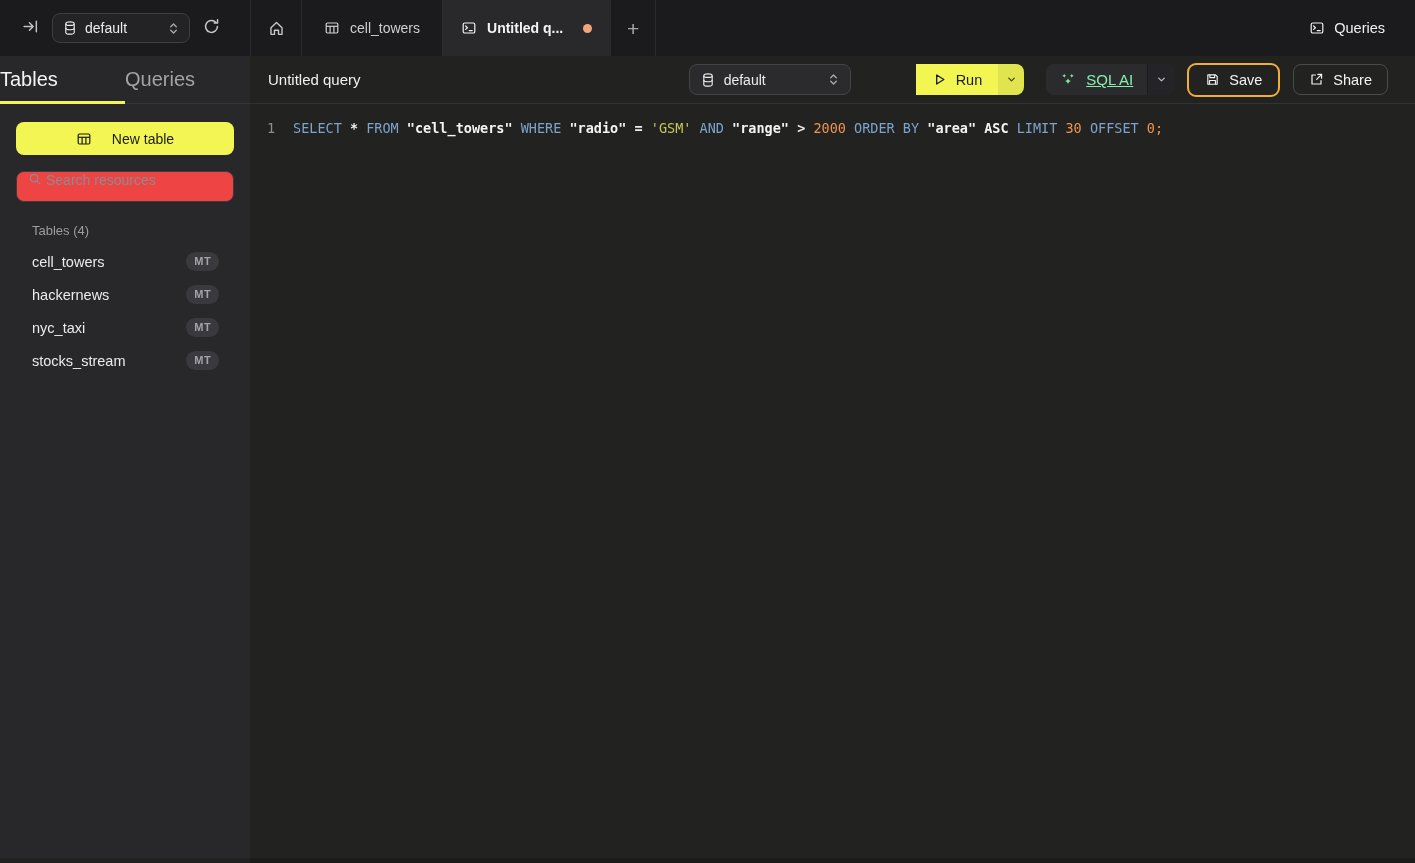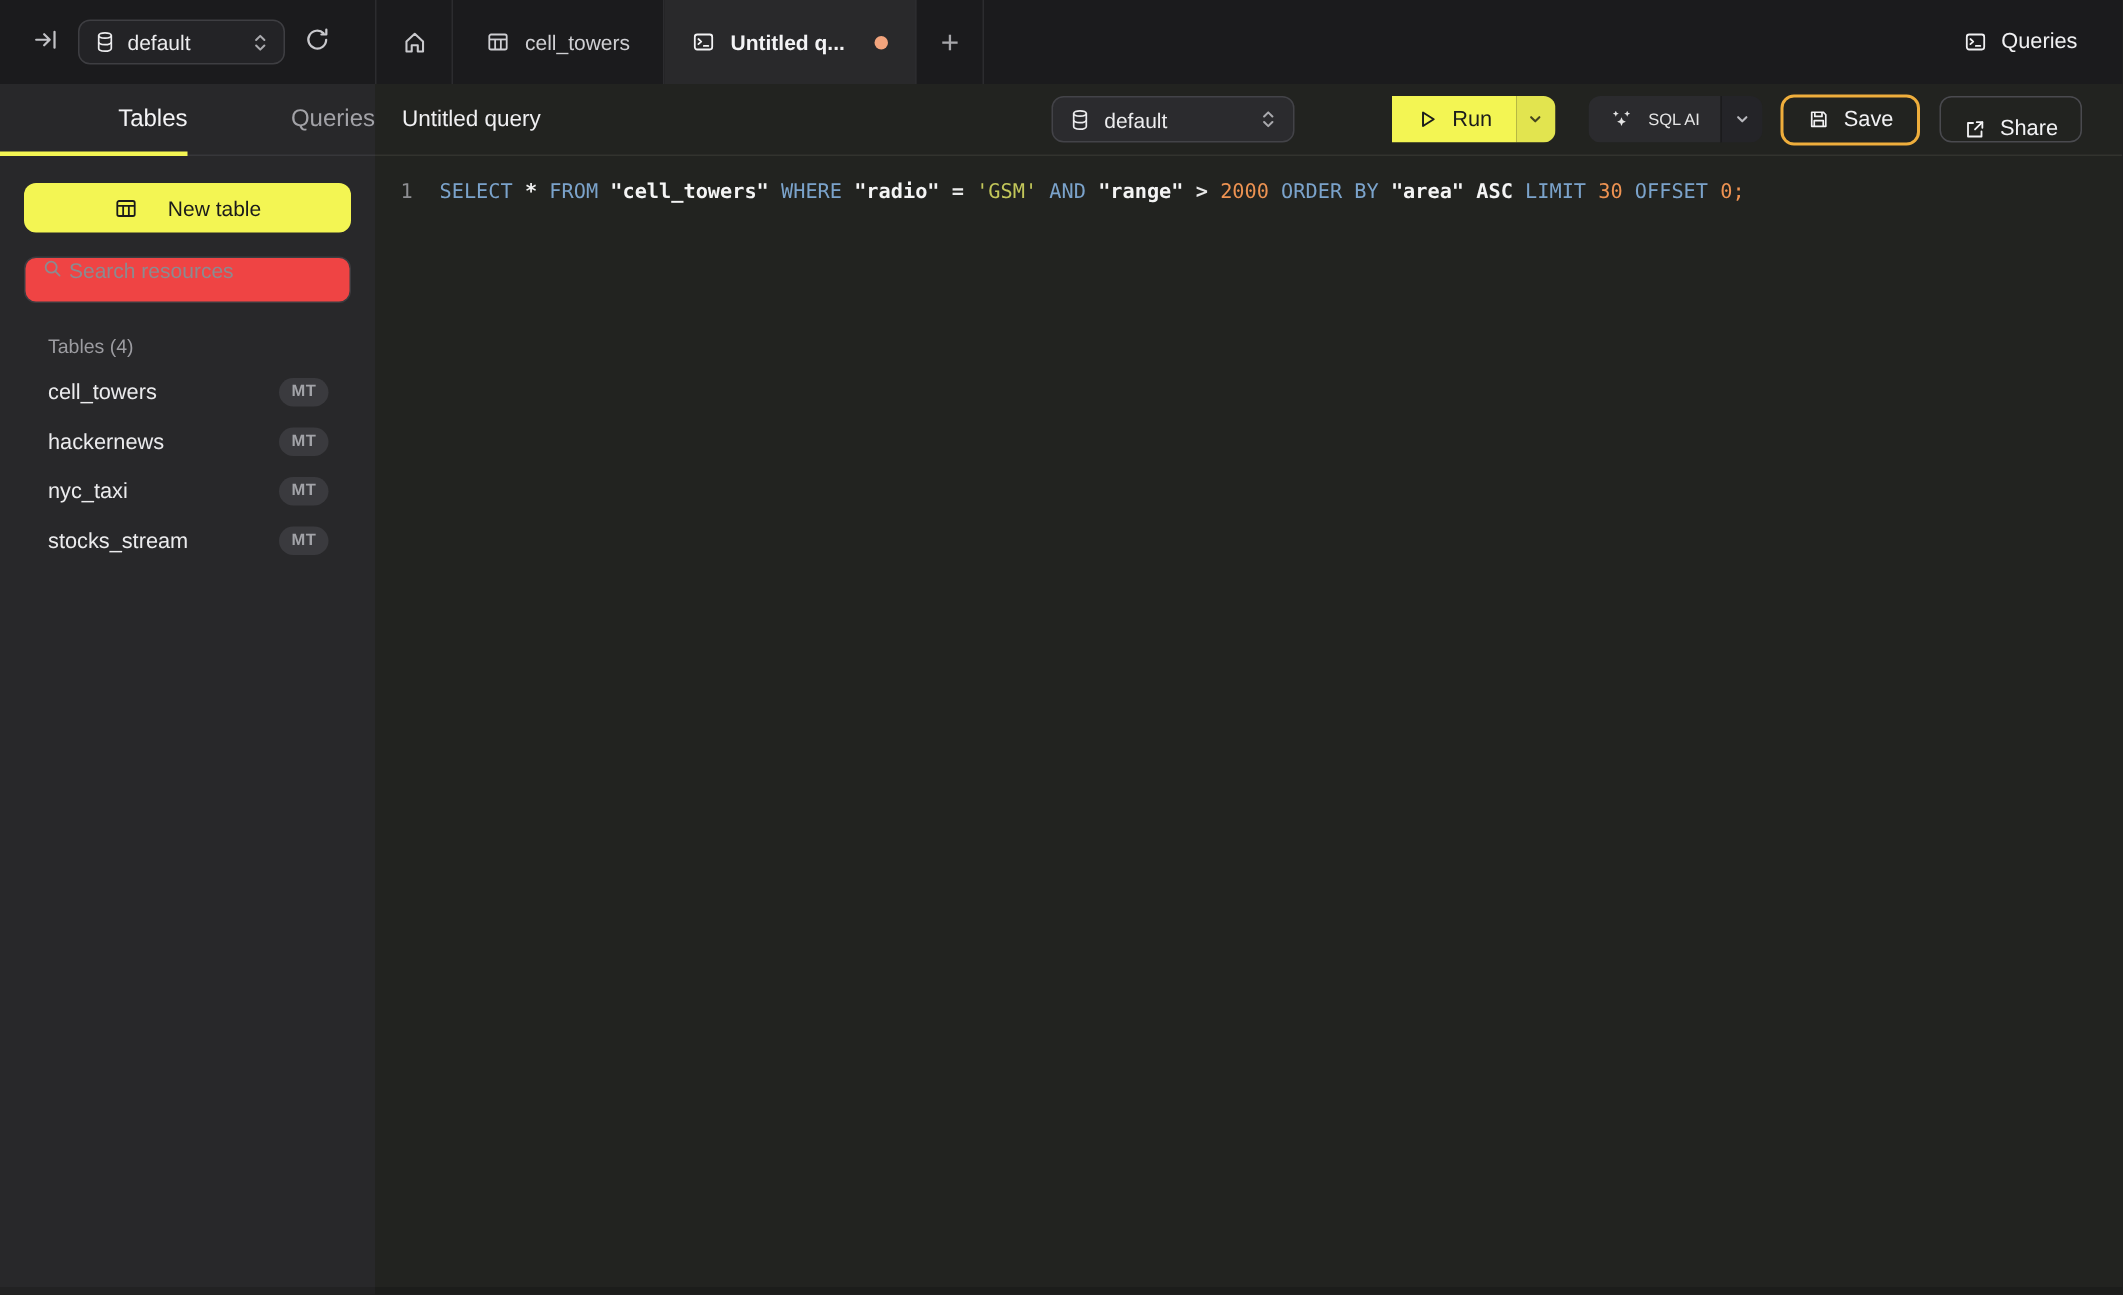--- a/index.html
+++ b/index.html
@@ -48,22 +48,22 @@
   .queries-btn {
     display:flex; align-items:center; gap:9px; color:#f0f0f2;
     font-size:14.5px; font-weight:500; background:none; border:none; cursor:pointer;
     font-family:inherit;
   }
 
   
   .sidebar { position:absolute; top:56px; left:0; width:250px; bottom:0; background:#28282a; }
   .side-tabs { display:flex; height:48px; border-bottom:1px solid #37373a; }
   .side-tab {
-    flex:1; display:flex; align-items:center; justify-content:flex-end;
-    font-size:16px; color:#a2a2a7; font-weight:500; position:relative; cursor:pointer;
+    flex:1; display:flex; align-items:center; justify-content:flex-start;
+    font-size:20px; color:#a2a2a7; font-weight:500; position:relative; cursor:pointer;
   }
   .side-tab.active { color:#f4f4f6; }
   .side-tab.active::after {
     content:''; position:absolute; left:0; right:0; bottom:-1px; height:3px;
     background:var(--accent,#f3f553);
   }
   .new-table-btn {
     margin:18px 16px 0; width:218px; height:33px;
     background:var(--accent,#f3f553); color:#1b1b1b; border:none; border-radius:8px;
     display:flex; align-items:center; justify-content:center; gap:20px;
@@ -108,36 +108,36 @@
     background:var(--accent,#f3f553); display:flex; align-items:center; gap:9px;
     padding:0 16px; color:#1c1c1c; font-size:14.5px; font-weight:500;margin-left:48px;
   }
   .run-caret {
     width:26px; background:var(--run-caret,#e2e44f); display:flex; align-items:center;
     justify-content:center; color:#45451f;
   }
   .sqlai-btn { height:31px; border-radius:8px; display:flex; overflow:hidden; margin-left:22px; cursor:pointer; }
   .sqlai-main {
     background:#2b2b2e; display:flex; align-items:center; gap:10px;
-    padding:0 14px; color:#e5e5e5; font-size:11px; font-weight:500;
+    padding:0 14px; color:#86efac; font-size:15px; font-weight:500;text-decoration:underline;
   }
   .sqlai-caret {
     width:28px; background:#242428; border-left:1px solid #1b1b1d;
     display:flex; align-items:center; justify-content:center; color:#b9b9be;
   }
   .save-btn {
     margin-left:12px; height:34px; padding:0 16px;
     border:2px solid var(--save-border,#efae3c); border-radius:9px; background:transparent;
     display:flex; align-items:center; gap:9px; color:#f2f2f4;
     font-size:14.5px; font-weight:500; font-family:inherit; cursor:pointer;
   }
   .share-btn {
     margin-left:13px; height:31px; padding:0 15px;
     border:1px solid #4a4a4f; border-radius:8px; background:transparent;
-    display:flex; align-items:flex-end; gap:9px; color:#f2f2f4;
+    display:flex; align-items:center; gap:9px; color:#f2f2f4;
     font-size:14.5px; font-weight:500; font-family:inherit; cursor:pointer;
   }
 
   
   .editor {
     display:flex; padding:14px 0 0 15px;
     font-family:"DejaVu Sans Mono", monospace; font-size:13.5px; line-height:20px;
   }
   .ln { flex:0 0 12px; text-align:center; color:var(--ln,#8e8e92); }
   .code-line { margin-left:16px; white-space:pre; }

